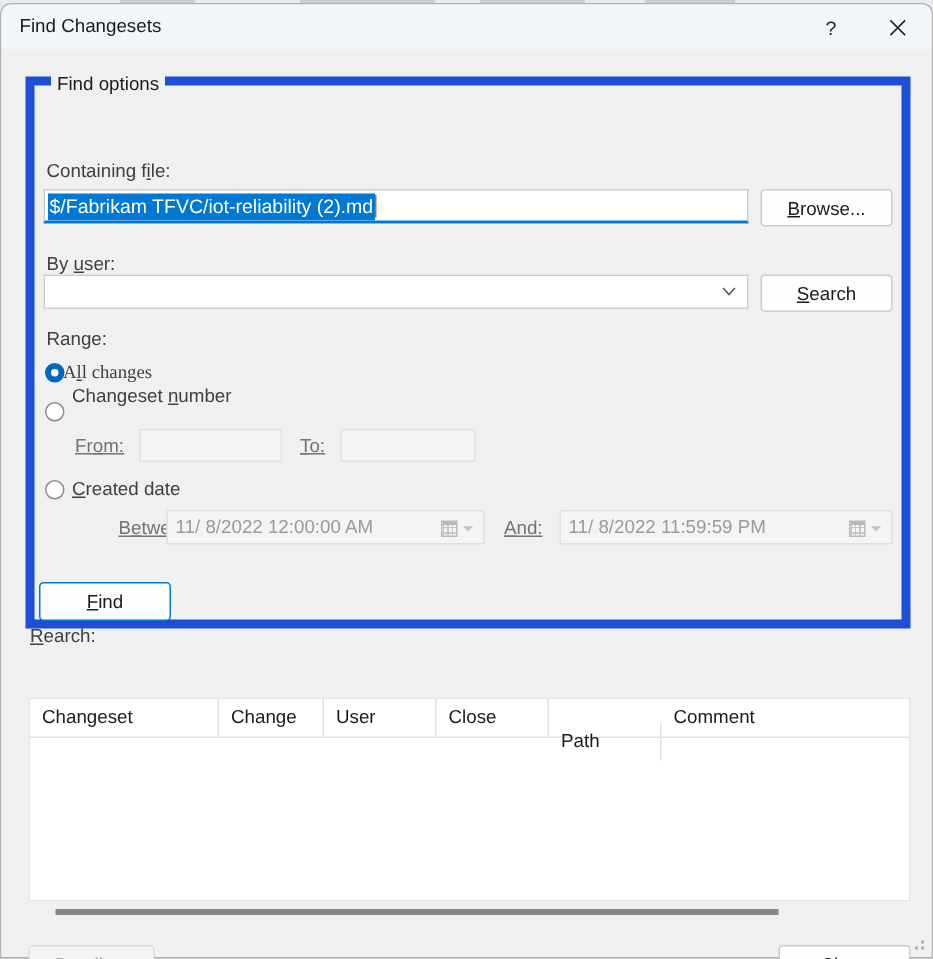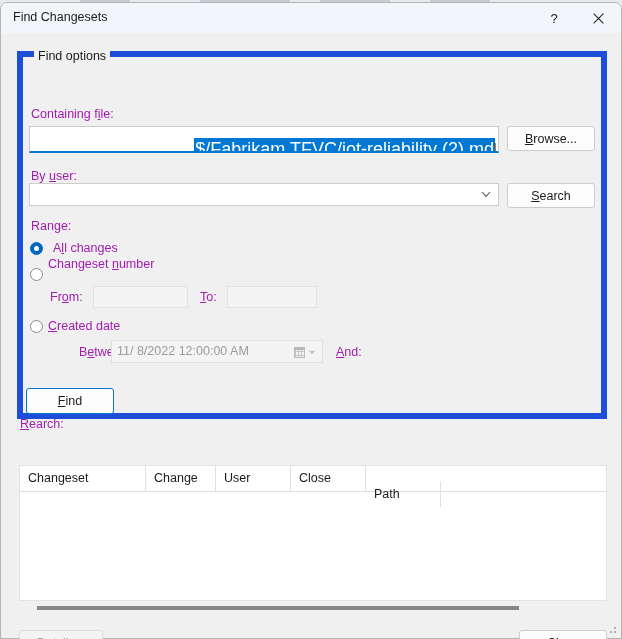--- a/index.html
+++ b/index.html
@@ -92,38 +92,37 @@
     top: -8px;
     background: #f0f0f0;
     padding: 0 4px;
     font-size: 12.5px;
     color: #1b1b1b;
   }
 
   .lbl {
     position: absolute;
     font-size: 12.5px;
-    color: #a21caf;
+    color: #404040;
     white-space: nowrap;
   }
-  .lbl.dim { color: #a21caf; }
+  .lbl.dim { color: #737373; text-decoration: underline; }
   .u { text-decoration: underline; text-underline-offset: 1px; }
 
   
   .textinput {
     position: absolute;
     box-sizing: border-box;
     background: #ffffff;
     border: 1px solid #cccccc;
-    font-size: 18px;
+    font-size: 13px;
     line-height: 21px;
-    padding: 12px 2px;
+    padding: 0 2px;
     overflow: hidden;
     white-space: nowrap;
-    text-align: right;
   }
   .textinput.focused {
     border-color: #cccccc;
     border-bottom: 2px solid #0078d4;
   }
   .sel {
     background: #0078d4;
     color: #ffffff;
     padding: 1px 1px 2px 1px;
   }
@@ -348,21 +347,21 @@
 
     <div class="btn3d" style="left:506px; top:150px; width:88px; height:25px;">
       <span></span>
         <span class="u">S</span>
         <span>earch</span>
     </div>
 
     <div class="lbl" style="left:30px; top:186px;">Range:</div>
 
     <div class="radio checked" style="left:29px; top:209px;"></div>
-    <div class="lbl" style="left:52px; top:208px;"><span>A</span><span class="u">l</span><span>l changes</span></div>
+    <div class="lbl" style="left:41px; top:208px;font-family:Liberation Serif, serif;"><span>A</span><span class="u">l</span><span>l changes</span></div>
 
     <div class="radio" style="left:29px; top:235px;"></div>
     <div class="lbl" style="left:47px; top:224px;"><span>Changeset </span><span class="u">n</span><span>umber</span></div>
 
     <div class="lbl dim" style="left:49px; top:257px;"><span>Fr</span><span class="u">o</span><span>m:</span></div>
     <div class="dinput" style="left:92px; top:253px; width:95px; height:22px;"></div>
 
     <div class="lbl dim" style="left:199px; top:257px;"><span></span><span class="u">T</span><span>o:</span></div>
     <div class="dinput" style="left:226px; top:253px; width:90px; height:22px;"></div>
 
@@ -374,36 +373,47 @@
       <span>11/  8/2022 12:00:00 AM</span>
       <span class="dd">
         <span class="cal"></span>
         <svg width="8" height="5" viewBox="0 0 8 5">
             <path d="M0.5 0.8 L4 4.2 L7.5 0.8" fill="#c2c2c2"></path>
           </svg>
       </span>
     </div>
 
     <div class="lbl dim" style="left:335px; top:312px;"><span></span><span class="u">A</span><span>nd:</span></div>
+    <div class="datebox" style="left:372px; top:307px; width:222px; height:23px;">
+      <span>11/  8/2022 11:59:59 PM</span>
+      <span class="dd">
+        <span class="cal"></span>
+        <svg width="8" height="5" viewBox="0 0 8 5">
+            <path d="M0.5 0.8 L4 4.2 L7.5 0.8" fill="#c2c2c2"></path>
+          </svg>
+
+      </span>
+    </div>
 
     <div class="btn3d default" style="left:25px; top:355px; width:88px; height:26px;">
       <span></span>
         <span class="u">F</span>
         <span>ind</span>
     </div>
 
     <div class="lbl" style="left:19px; top:384px;"><span></span><span class="u">R</span><span>earch:</span></div>
 
     <div class="listview">
       <div class="lv-header">
         <div class="lv-col" style="left:0px; width:126px;">Changeset</div>
         <div class="lv-col" style="left:126px; width:70px;">Change</div>
         <div class="lv-col" style="left:196px; width:75px;">User</div>
         <div class="lv-col" style="left:271px; width:75px;">Close</div>
         <div class="lv-col" style="left:346px; width:75px;margin-top:16px;">Path</div>
+        <div class="lv-col last" style="left:421px; width:165px;">Comment</div>
       </div>
       <div></div>
     </div>
 
     <div class="hscroll-track"></div>
     <div class="hscroll-thumb" style="left:36px; width:482px;"></div>
 
     <div class="btn3d disabled" style="left:18px; top:597px; width:84px; height:26px;">
       <span></span>
         <span class="u">D</span>

